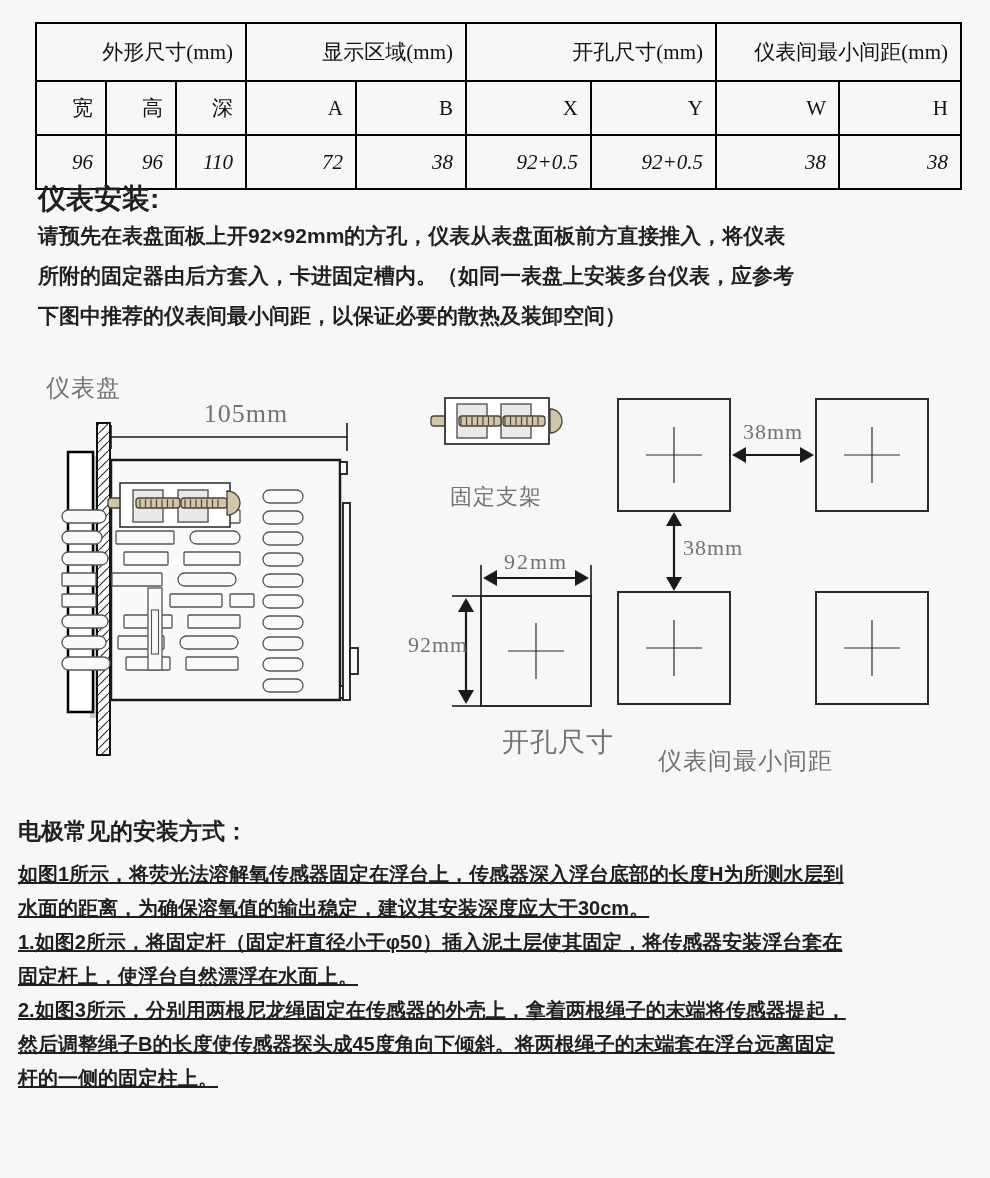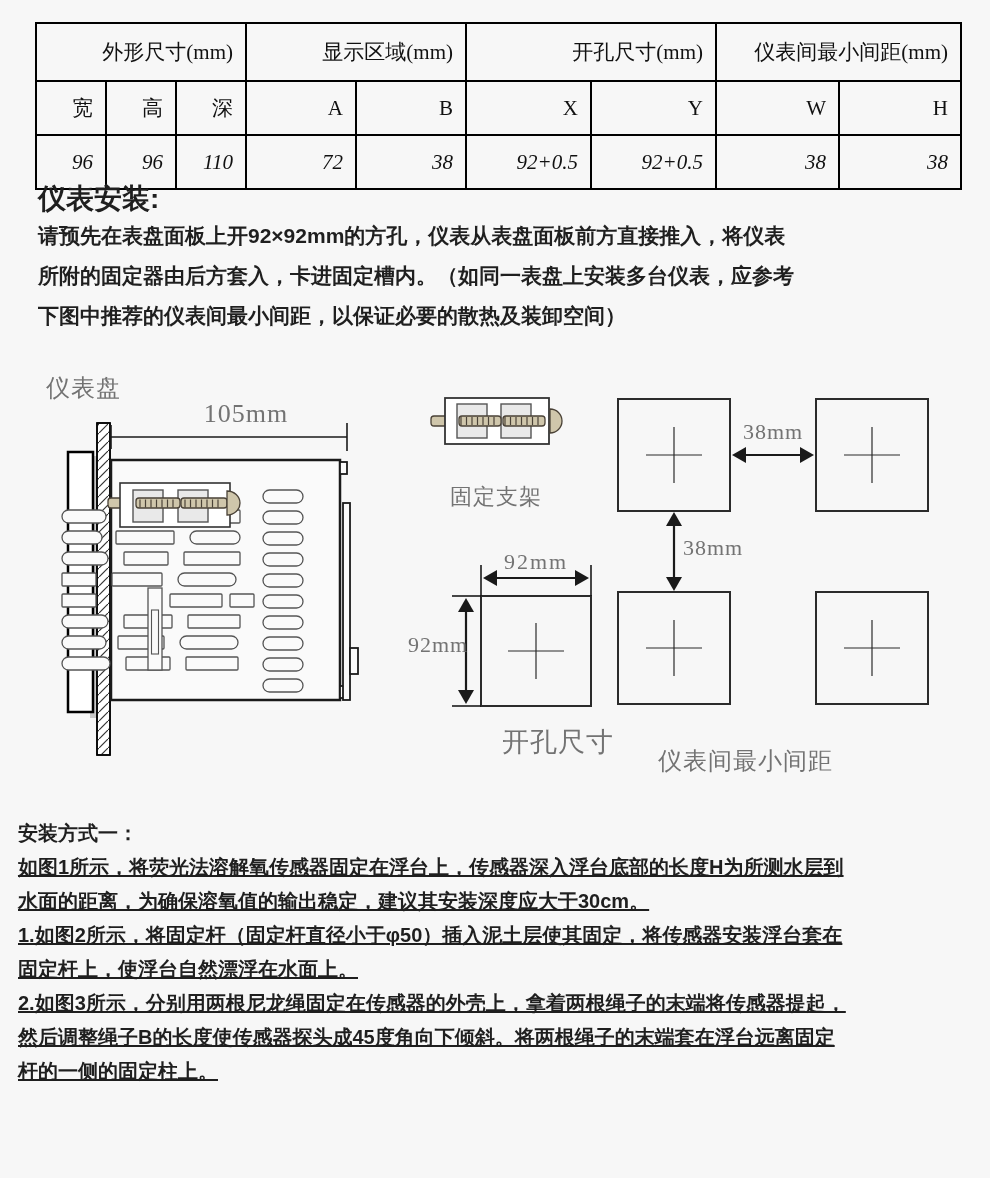--- a/index.html
+++ b/index.html
@@ -255,21 +255,21 @@
   <div class="lbl serif depth-dim">105mm</div>
   <div class="lbl serif bracket-lbl">固定支架</div>
   <div class="lbl serif cutout-top-dim">92mm</div>
   <div class="lbl serif cutout-left-dim">92mm</div>
   <div class="lbl serif spacing-h-dim">38mm</div>
   <div class="lbl serif spacing-v-dim">38mm</div>
   <div class="lbl serif cutout-lbl">开孔尺寸</div>
   <div class="lbl serif spacing-lbl">仪表间最小间距</div>
 
   <div class="electrode">
-    <div class="m-title">安装方式一：</div>
+    <h2>电极常见的安装方式：</h2>
     <div class="m-body">如图1所示，将荧光法溶解氧传感器固定在浮台上，传感器深入浮台底部的长度H为所测水层到
 水面的距离，为确保溶氧值的输出稳定，建议其安装深度应大于30cm。</div>
     <div class="m-body">1.如图2所示，将固定杆（固定杆直径小于φ50）插入泥土层使其固定，将传感器安装浮台套在
 固定杆上，使浮台自然漂浮在水面上。
 2.如图3所示，分别用两根尼龙绳固定在传感器的外壳上，拿着两根绳子的末端将传感器提起，
 然后调整绳子B的长度使传感器探头成45度角向下倾斜。将两根绳子的末端套在浮台远离固定
 杆的一侧的固定柱上。</div>
   </div>
 
 </div>

